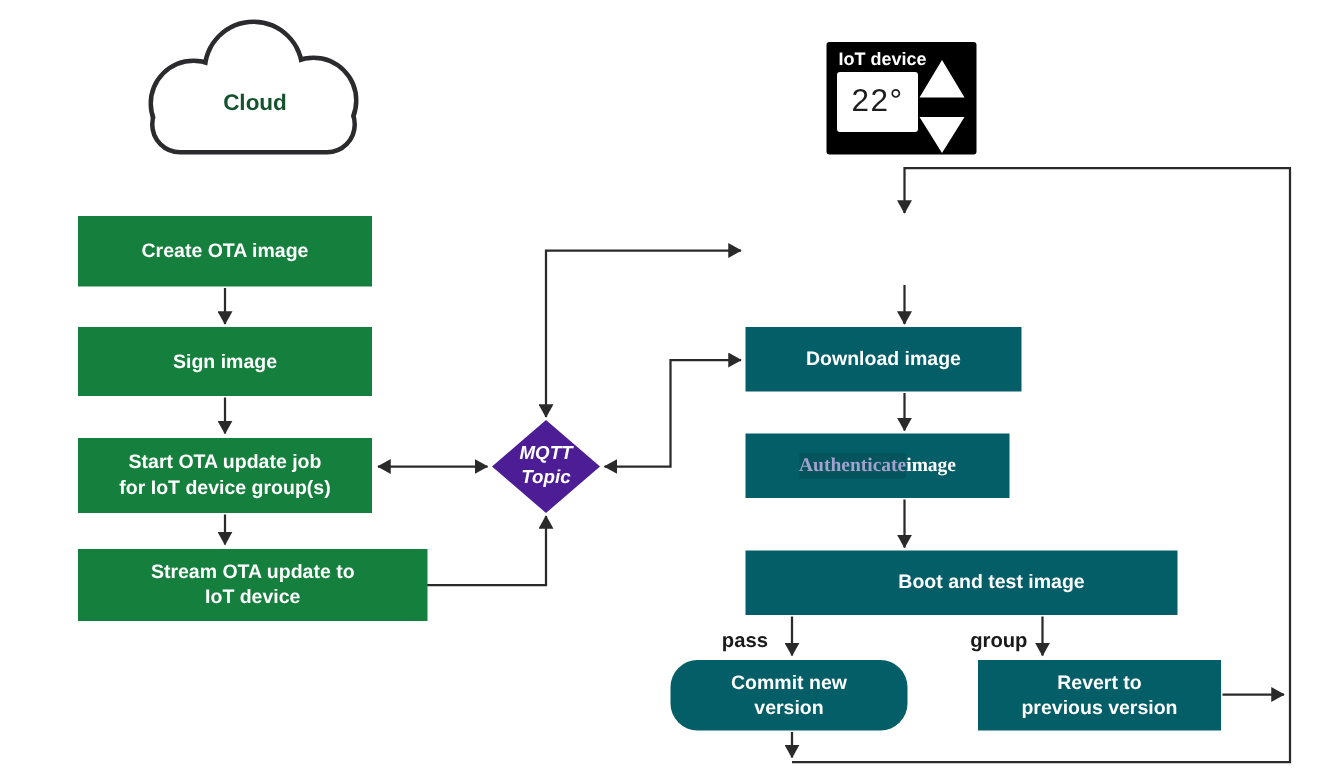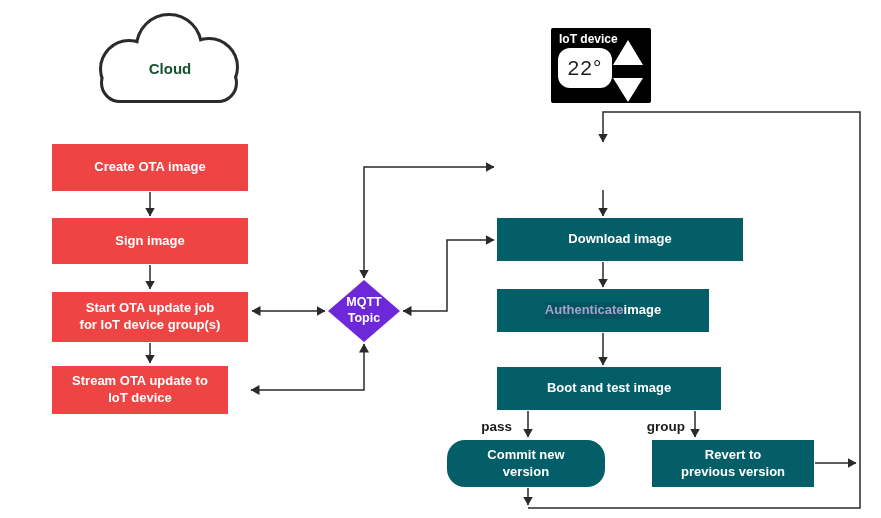--- a/index.html
+++ b/index.html
@@ -5,45 +5,45 @@
   html,body{margin:0;padding:0;background:#ffffff;}
   #canvas{
     position:relative;width:881px;height:518px;background:#ffffff;overflow:hidden;
     font-family:"Liberation Sans",sans-serif;
   }
   .node{
     position:absolute;display:flex;align-items:center;justify-content:center;
     color:#ffffff;font-weight:bold;font-size:13px;line-height:1.3;
     text-align:center;white-space:pre-line;
   }
-  .cloud-side{background:#ef4444;}
+  .cloud-side{background:#15803d;}
   .device-side{background:#045e68;}
   .diamond{
-    background:#6d28d9;
+    background:#4c1d95;
     clip-path:polygon(50% 0,100% 50%,50% 100%,0 50%);
-    font-size:12.5px;line-height:1.25;
+    font-size:12.5px;line-height:1.25;font-style:italic;
   }
   .hl{color:#a3a2ce;background:rgba(0,0,0,0.10);}
   .branch-label{
     position:absolute;font-weight:bold;font-size:13.5px;color:#1a1a1a;text-align:right;
   }
   #cloud-label{
     position:absolute;left:95px;top:60px;width:150px;text-align:center;
     font-weight:bold;font-size:15px;color:#14532d;
   }
   #device{
     position:absolute;left:551px;top:28px;width:100px;height:75px;
     background:#000000;border-radius:2px;
   }
   #device-label{
     position:absolute;left:8px;top:4px;color:#ffffff;font-weight:bold;font-size:12px;
   }
   #temp-display{
     position:absolute;left:7px;top:20px;width:54px;height:40px;background:#ffffff;
-    border-radius:12px;display:flex;align-items:center;justify-content:center;
+    border-radius:2px;display:flex;align-items:center;justify-content:center;
     font-size:21px;color:#1d1d1f;letter-spacing:1px;
   }
   #thermo-arrows{position:absolute;left:60px;top:10px;}
   svg.overlay{position:absolute;left:0;top:0;pointer-events:none;}
 </style>
 </head>
 <body>
 
 <div id="canvas">
 
@@ -94,29 +94,29 @@
       <path d="M364,278 L364,167 L494,167" marker-start="url(#ah)" marker-end="url(#ah)"></path>
       <path d="M403,311 L447,311 L447,240 L494,240" marker-start="url(#ah)" marker-end="url(#ah)"></path>
       <path d="M364,344 L364,390 L251,390" marker-start="url(#ah)" marker-end="url(#ah)"></path>
     </g>
   </svg>
 
   <div class="node cloud-side" style="left:52px;top:144px;width:196px;height:47px;">Create OTA image</div>
   <div class="node cloud-side" style="left:52px;top:218px;width:196px;height:46px;">Sign image</div>
   <div class="node cloud-side" style="left:52px;top:292px;width:196px;height:50px;">Start OTA update job
 for IoT device group(s)</div>
-  <div class="node cloud-side" style="left:52px;top:366px;width:176px;height:48px;">Stream OTA update to
+  <div class="node cloud-side" style="left:52px;top:366px;width:233px;height:48px;">Stream OTA update to
 IoT device</div>
 
   <div class="node diamond" style="left:328px;top:280px;width:72px;height:62px;">MQTT
 Topic</div>
 
-  <div class="node device-side" style="left:497px;top:218px;width:246px;height:43px;">Download image</div>
-  <div class="node device-side" style="left:497px;top:289px;width:212px;height:43px;"><span class="hl">Authenticate</span><span> image</span></div>
-  <div class="node device-side" style="left:497px;top:367px;width:224px;height:43px;">Boot and test image</div>
+  <div class="node device-side" style="left:497px;top:218px;width:184px;height:43px;">Download image</div>
+  <div class="node device-side" style="left:497px;top:289px;width:176px;height:43px;font-family:Liberation Serif, serif;"><span class="hl">Authenticate</span><span> image</span></div>
+  <div class="node device-side" style="left:497px;top:367px;width:248px;height:43px;padding-left:40px;">Boot and test image</div>
 
   <div class="branch-label" style="left:462px;top:419px;width:50px;">pass</div>
   <div class="branch-label" style="left:640px;top:419px;width:45px;">group</div>
 
   <div class="node device-side" style="left:447px;top:440px;width:158px;height:47px;border-radius:18px;">Commit new
 version</div>
   <div class="node device-side" style="left:652px;top:440px;width:162px;height:47px;">Revert to
 previous version</div>
 
 </div>

